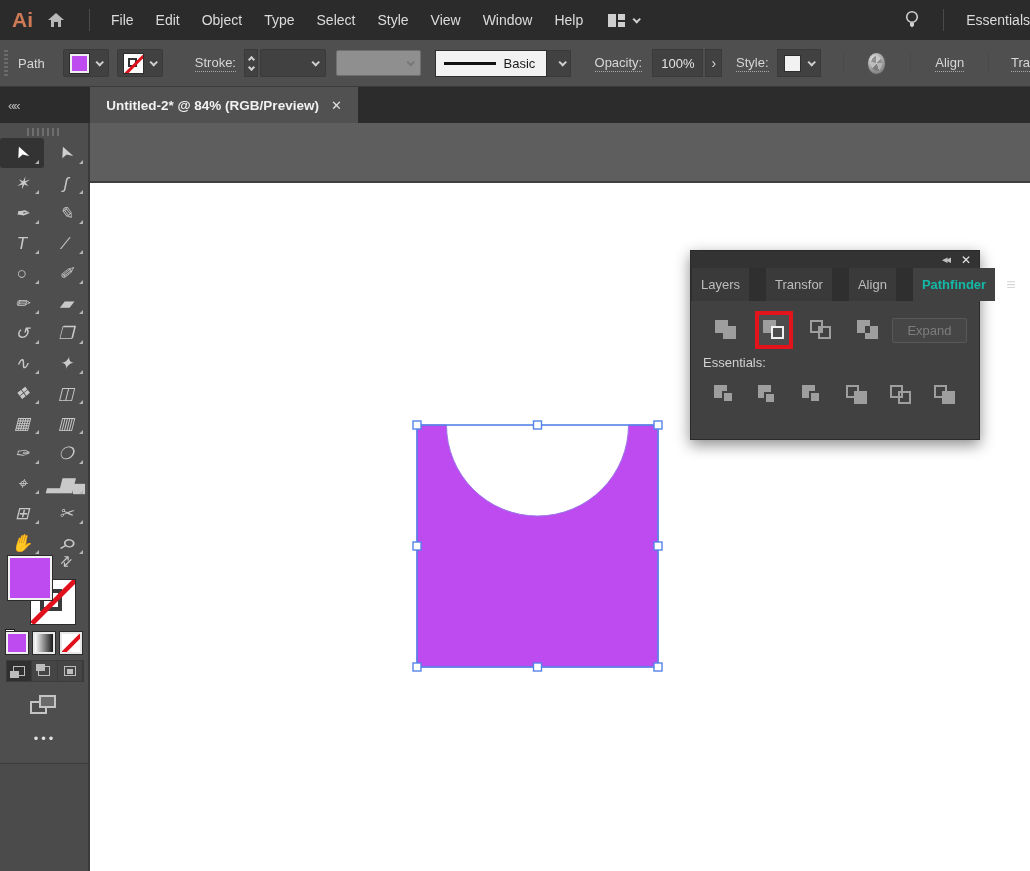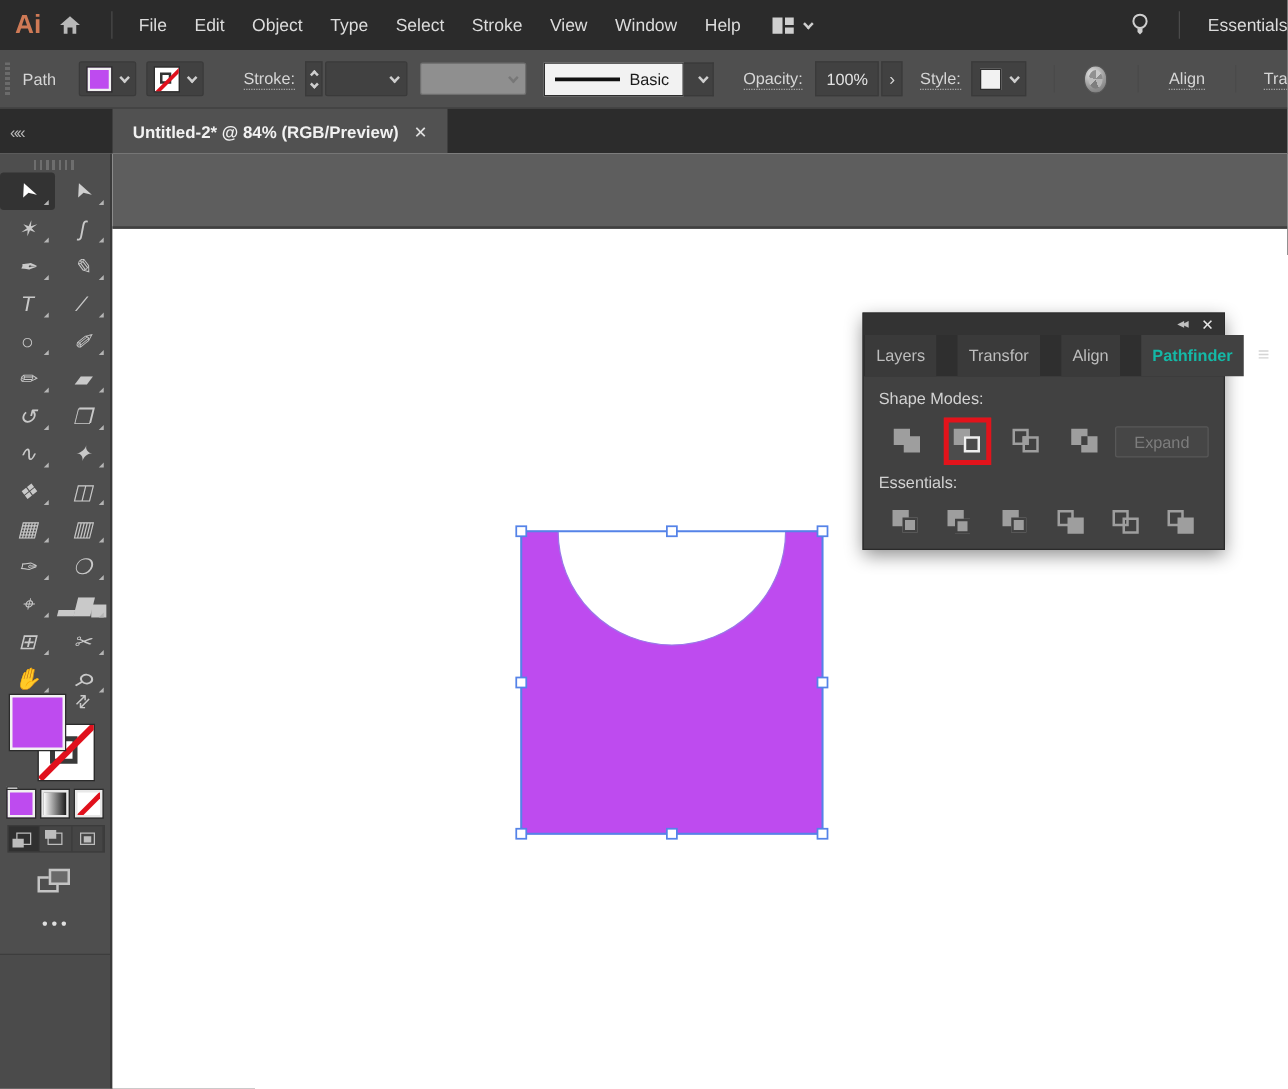--- a/index.html
+++ b/index.html
@@ -174,21 +174,21 @@
     <svg class="home-ic" viewBox="0 0 18 16">
       <path d="M9 1 L17 8 H14 V15 H11 V10 H7 V15 H4 V8 H1 Z" fill="#b8b8b8"></path>
     </svg>
     <span class="vdiv"></span>
     <nav class="menus">
         <span class="menu-item">File</span>
         <span class="menu-item">Edit</span>
         <span class="menu-item">Object</span>
         <span class="menu-item">Type</span>
         <span class="menu-item">Select</span>
-        <span class="menu-item">Stroke</span>
+        <span class="menu-item">Style</span>
         <span class="menu-item">View</span>
         <span class="menu-item">Window</span>
         <span class="menu-item">Help</span>
       </nav>
     <span class="grid-ic">
         <i class="a"></i>
         <i class="b"></i>
         <i class="c"></i>
       </span>
     <span class="chev"></span>
@@ -420,21 +420,20 @@
     <div class="p-tabs">
       <span style="display:flex;gap:17px">
           <span class="ptab ">Layers</span>
           <span class="ptab ">Transfor</span>
           <span class="ptab ">Align</span>
           <span class="ptab active">Pathfinder</span>
         </span>
       <span class="p-menu">≡</span>
     </div>
     <div class="p-body">
-      <div class="p-label">Shape Modes:</div>
       <div class="modes-row">
         <span style="display:flex;align-items:center">
             <span class="slot ">
               <span class="sq sm-unite">
                 <i class="b"></i>
                 <i class="f"></i>
               </span>
             </span>
             <span class="slot highlighted">
               <span class="sq sm-minus-front">

